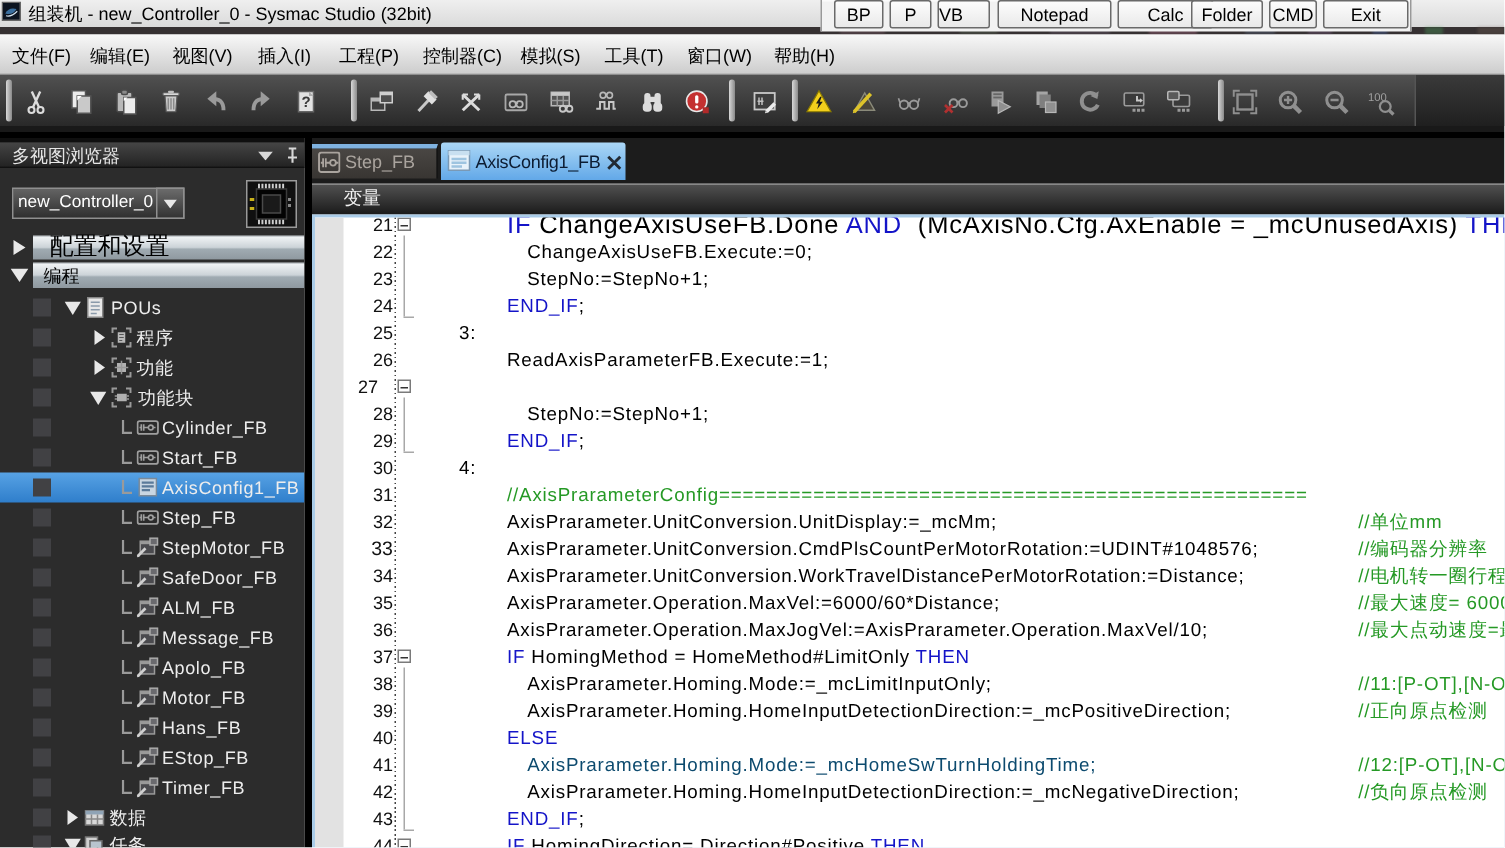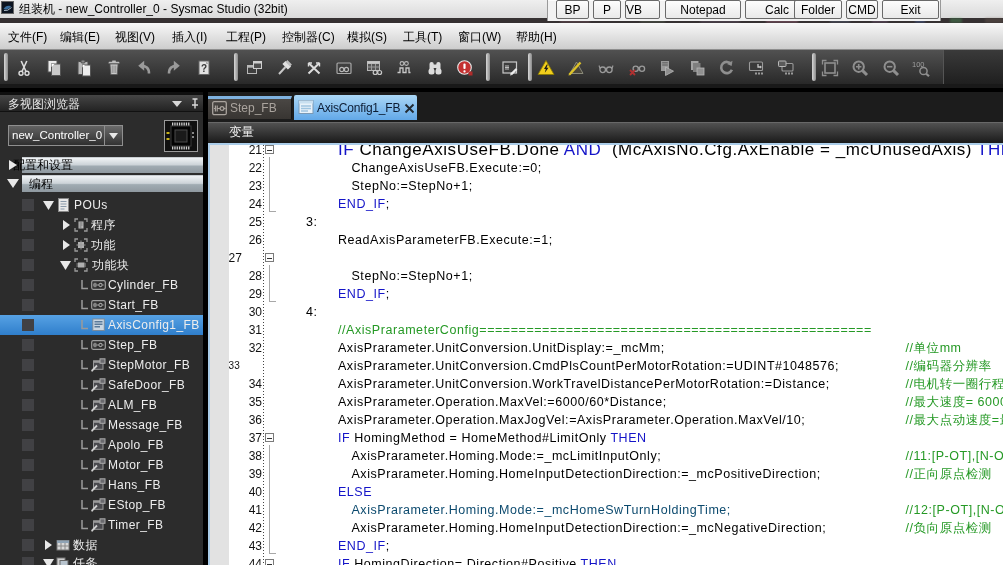--- a/index.html
+++ b/index.html
@@ -248,21 +248,21 @@
     <rect x="16.2" y="25.5" width="1.3" height="3" fill="#cfcfcf"></rect>
     <rect x="18.5" y="25.5" width="1.3" height="3" fill="#cfcfcf"></rect>
     <rect x="20.799999999999997" y="25.5" width="1.3" height="3" fill="#cfcfcf"></rect>
     <rect x="23.099999999999998" y="25.5" width="1.3" height="3" fill="#cfcfcf"></rect>
     <rect x="1.5" y="11" width="3" height="2" fill="#c8b21a"></rect>
     <rect x="1.5" y="17" width="3" height="2" fill="#c8b21a"></rect>
     <rect x="27" y="11" width="2" height="2" fill="#888"></rect>
     <rect x="27" y="15" width="2" height="2" fill="#888"></rect>
   </svg>
 <div class="abs" style="left:22px;top:157px;width:181px;height:16px;background:linear-gradient(#f0f3f5,#ccd3d8 46%,#a0abb2 54%,#8f99a0);border-top:1px solid #c8cdd1"></div>
-<div class="abs" style="left:13px;top:158px;height:14px;font-size:12px;color:#000;line-height:14px">配置和设置</div>
+<div class="abs" style="left:33px;top:158px;height:14px;font-size:16px;color:#000;line-height:14px">配置和设置</div>
 <svg class="abs" style="left:8px;top:160px" width="10" height="10" viewBox="0 0 10 10">
     <path d="M1 0 L9 5 L1 10 Z" fill="#e8e8e8"></path>
   </svg>
 <div class="abs" style="left:22px;top:175px;width:181px;height:17px;background:linear-gradient(#f0f3f5,#ccd3d8 46%,#a0abb2 54%,#8f99a0);border-top:1px solid #c8cdd1"></div>
 <div class="abs" style="left:29px;top:177px;height:14px;font-size:12px;color:#000;line-height:14px">编程</div>
 <svg class="abs" style="left:7px;top:179px" width="12" height="9" viewBox="0 0 12 9">
     <path d="M0 0 L12 0 L6 9 Z" fill="#e8e8e8"></path>
   </svg>
 <div class="abs" style="left:22px;top:199px;width:12px;height:12px;background:#414144"></div>
 <svg class="abs" style="left:43px;top:201px" width="11" height="9" viewBox="0 0 11 9">
@@ -498,27 +498,27 @@
 <div class="abs" style="left:207.8px;top:143px;width:795.2px;height:422px;background:#aacce8"></div>
 <div class="abs" style="left:209.6px;top:144.8px;width:793.4px;height:420.2px;background:#fff;overflow:hidden">
 <div class="abs" style="left:0;top:0;width:19.7px;height:420.2px;background:#e2e2e2"></div>
 <div class="abs" style="left:53.9px;top:0;width:1px;height:420.2px;background-image:repeating-linear-gradient(#444 0 1px,transparent 1px 3px)"></div>
 <div class="abs" style="left:19px;top:-3.8px;width:33.4px;height:18px;font-size:12px;color:#111;line-height:18px;text-align:right">21</div>
 <div class="abs" style="left:19px;top:14.2px;width:33.4px;height:18px;font-size:12px;color:#111;line-height:18px;text-align:right">22</div>
 <div class="abs" style="left:19px;top:32.2px;width:33.4px;height:18px;font-size:12px;color:#111;line-height:18px;text-align:right">23</div>
 <div class="abs" style="left:19px;top:50.2px;width:33.4px;height:18px;font-size:12px;color:#111;line-height:18px;text-align:right">24</div>
 <div class="abs" style="left:19px;top:68.2px;width:33.4px;height:18px;font-size:12px;color:#111;line-height:18px;text-align:right">25</div>
 <div class="abs" style="left:19px;top:86.2px;width:33.4px;height:18px;font-size:12px;color:#111;line-height:18px;text-align:right">26</div>
-<div class="abs" style="left:19px;top:104.2px;width:33.4px;height:18px;font-size:12px;color:#111;line-height:18px;text-align:left">27</div>
+<div class="abs" style="left:19px;top:104.2px;width:33.4px;height:18px;font-size:12px;color:#111;line-height:18px;text-align:center">27</div>
 <div class="abs" style="left:19px;top:122.2px;width:33.4px;height:18px;font-size:12px;color:#111;line-height:18px;text-align:right">28</div>
 <div class="abs" style="left:19px;top:140.2px;width:33.4px;height:18px;font-size:12px;color:#111;line-height:18px;text-align:right">29</div>
 <div class="abs" style="left:19px;top:158.2px;width:33.4px;height:18px;font-size:12px;color:#111;line-height:18px;text-align:right">30</div>
 <div class="abs" style="left:19px;top:176.2px;width:33.4px;height:18px;font-size:12px;color:#111;line-height:18px;text-align:right">31</div>
 <div class="abs" style="left:19px;top:194.2px;width:33.4px;height:18px;font-size:12px;color:#111;line-height:18px;text-align:right">32</div>
-<div class="abs" style="left:19px;top:212.2px;width:33.4px;height:18px;font-size:10px;color:#111;line-height:18px;">33</div>
+<div class="abs" style="left:19px;top:212.2px;width:33.4px;height:18px;font-size:13px;color:#111;line-height:18px;text-align:right">33</div>
 <div class="abs" style="left:19px;top:230.2px;width:33.4px;height:18px;font-size:12px;color:#111;line-height:18px;text-align:right">34</div>
 <div class="abs" style="left:19px;top:248.2px;width:33.4px;height:18px;font-size:12px;color:#111;line-height:18px;text-align:right">35</div>
 <div class="abs" style="left:19px;top:266.2px;width:33.4px;height:18px;font-size:12px;color:#111;line-height:18px;text-align:right">36</div>
 <div class="abs" style="left:19px;top:284.2px;width:33.4px;height:18px;font-size:12px;color:#111;line-height:18px;text-align:right">37</div>
 <div class="abs" style="left:19px;top:302.2px;width:33.4px;height:18px;font-size:12px;color:#111;line-height:18px;text-align:right">38</div>
 <div class="abs" style="left:19px;top:320.2px;width:33.4px;height:18px;font-size:12px;color:#111;line-height:18px;text-align:right">39</div>
 <div class="abs" style="left:19px;top:338.2px;width:33.4px;height:18px;font-size:12px;color:#111;line-height:18px;text-align:right">40</div>
 <div class="abs" style="left:19px;top:356.2px;width:33.4px;height:18px;font-size:12px;color:#111;line-height:18px;text-align:right">41</div>
 <div class="abs" style="left:19px;top:374.2px;width:33.4px;height:18px;font-size:12px;color:#111;line-height:18px;text-align:right">42</div>
 <div class="abs" style="left:19px;top:392.2px;width:33.4px;height:18px;font-size:12px;color:#111;line-height:18px;text-align:right">43</div>

